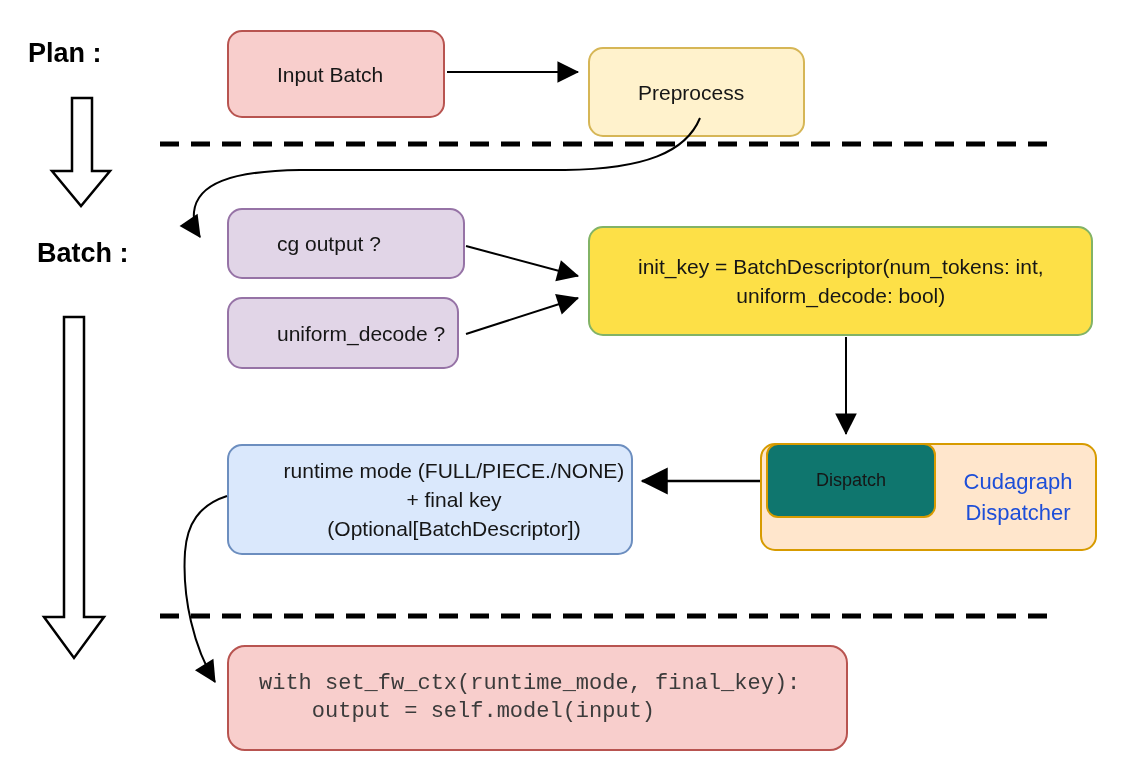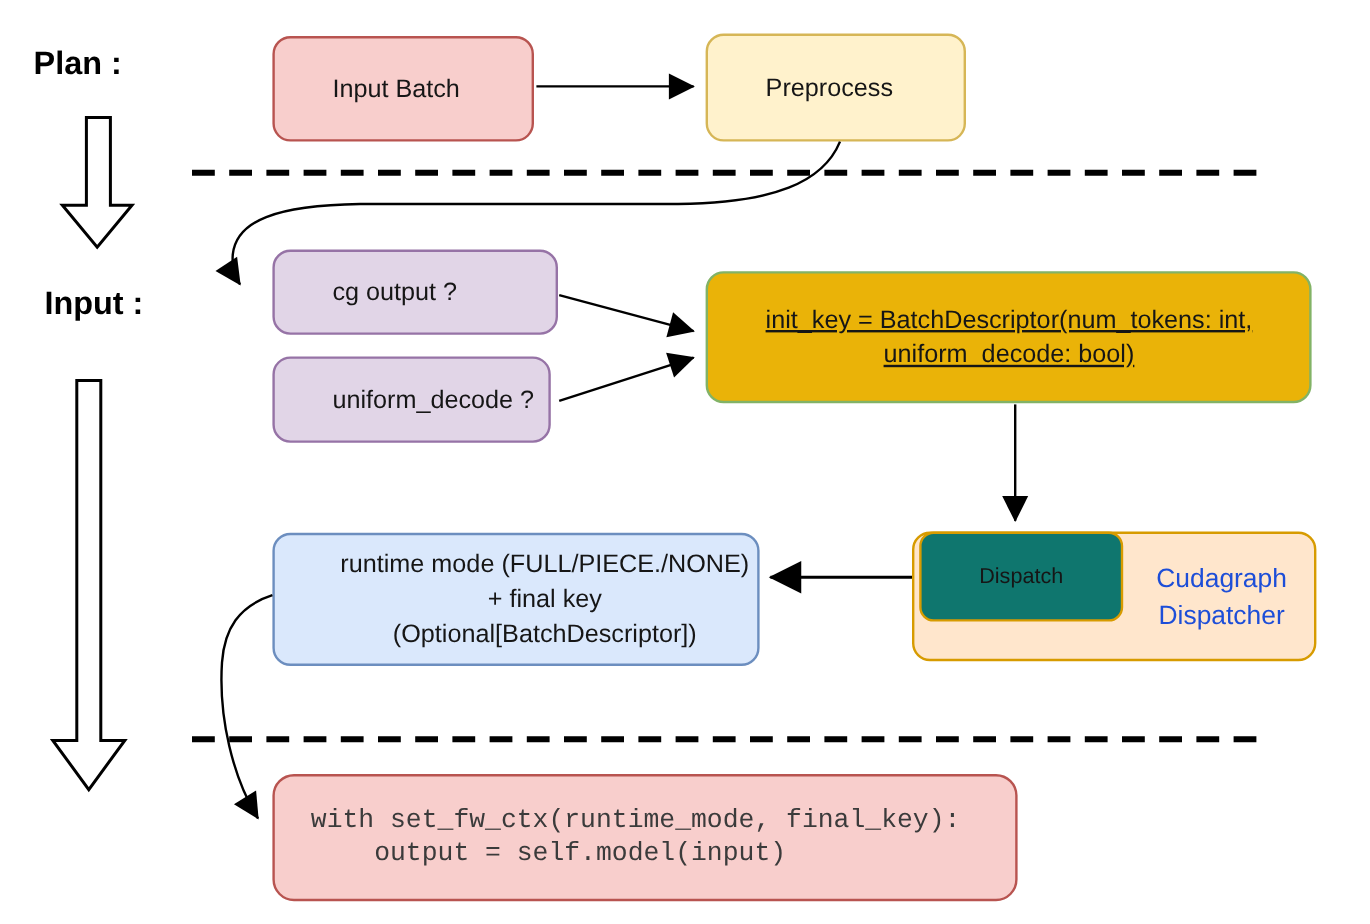--- a/index.html
+++ b/index.html
@@ -11,44 +11,44 @@
   .stage-label{
     position:absolute;z-index:1;font-weight:700;font-size:27px;color:#000;
     white-space:nowrap;
   }
   .node{
     position:absolute;z-index:1;box-sizing:border-box;border:2px solid #000;border-radius:15px;
     display:flex;align-items:center;text-align:center;
     font-size:21px;line-height:29px;color:#161616;white-space:pre-line;padding-left:48px;
   }
   .c-red   {background:#f8cecc;border-color:#b85450;}
-  .c-yellow{background:#fff2cc;border-color:#d6b656;}
+  .c-yellow{background:#fff2cc;border-color:#d6b656;margin-top:19px;}
   .c-purple{background:#e1d5e7;border-color:#9673a6;}
-  .c-green {background:#eab308;border-color:#82b366;text-decoration:underline;}
+  .c-green {background:#fde047;border-color:#82b366;}
   .c-orange{background:#ffe6cc;border-color:#d79b00;}
   .c-salmon{background:#0f766e;border-color:#d79b00;}
   .c-blue  {background:#dae8fc;border-color:#6c8ebf;}
   .dispatcher-label{
     position:absolute;left:175px;top:0;width:162px;height:100%;
     display:flex;align-items:center;justify-content:center;text-align:center;
     font-size:22px;line-height:31px;color:#1d4ed8;
   }
   .code-node{
     justify-content:flex-start;text-align:left;white-space:pre;
     font-family:"Liberation Mono", monospace;font-size:22px;line-height:28px;color:#3b3b3b;
     padding-left:30px;border-radius:18px;
   }
 </style>
 </head>
 <body>
 
 <div class="canvas">
 
   <div class="stage-label" style="left:28px;top:38px;">Plan :</div>
-  <div class="stage-label" style="left:37px;top:238px;">Input :</div>
+  <div class="stage-label" style="left:37px;top:238px;">Batch :</div>
 
   <div class="node c-red" style="left:227px;top:30px;width:218px;height:88px;">
     <span>Input Batch</span>
   </div>
 
   <div class="node c-yellow" style="left:588px;top:28px;width:217px;height:90px;">
     <span>Preprocess</span>
   </div>
 
   <div class="node c-purple" style="left:227px;top:208px;width:238px;height:71px;">

